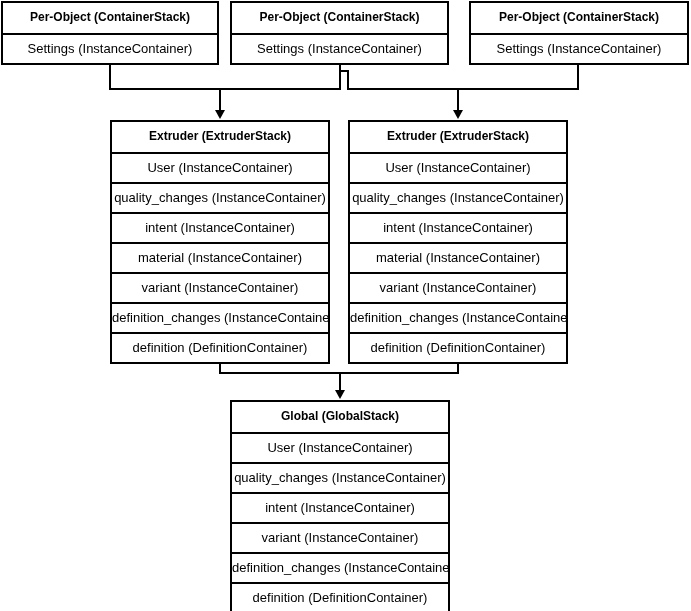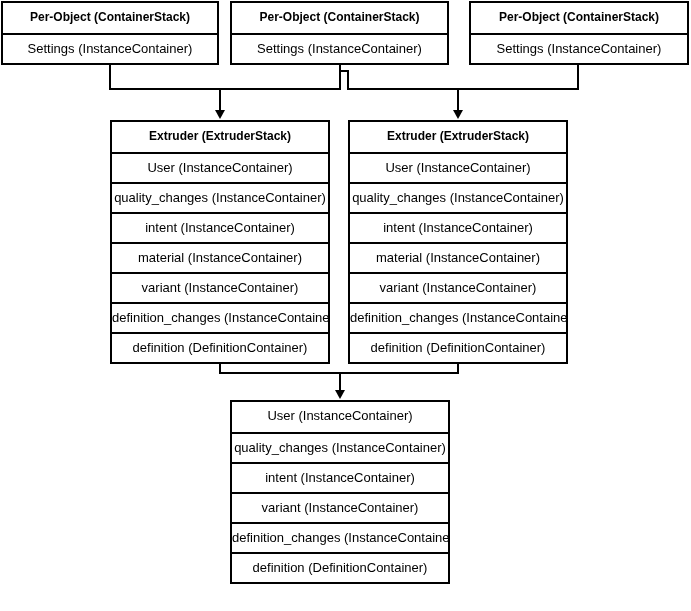--- a/index.html
+++ b/index.html
@@ -126,20 +126,21 @@
     <div class="row">User (InstanceContainer)</div>
     <div class="row">quality_changes (InstanceContainer)</div>
     <div class="row">intent (InstanceContainer)</div>
     <div class="row">material (InstanceContainer)</div>
     <div class="row">variant (InstanceContainer)</div>
     <div class="row">definition_changes (InstanceContainer)</div>
     <div class="row">definition (DefinitionContainer)</div>
   </div>
 
   <div class="stack" style="left:230px; top:400px; width:220px;">
+    <div class="row header">Global (GlobalStack)</div>
     <div class="row">User (InstanceContainer)</div>
     <div class="row">quality_changes (InstanceContainer)</div>
     <div class="row">intent (InstanceContainer)</div>
     <div class="row">variant (InstanceContainer)</div>
     <div class="row">definition_changes (InstanceContainer)</div>
     <div class="row">definition (DefinitionContainer)</div>
   </div>
 
 </div>
 

